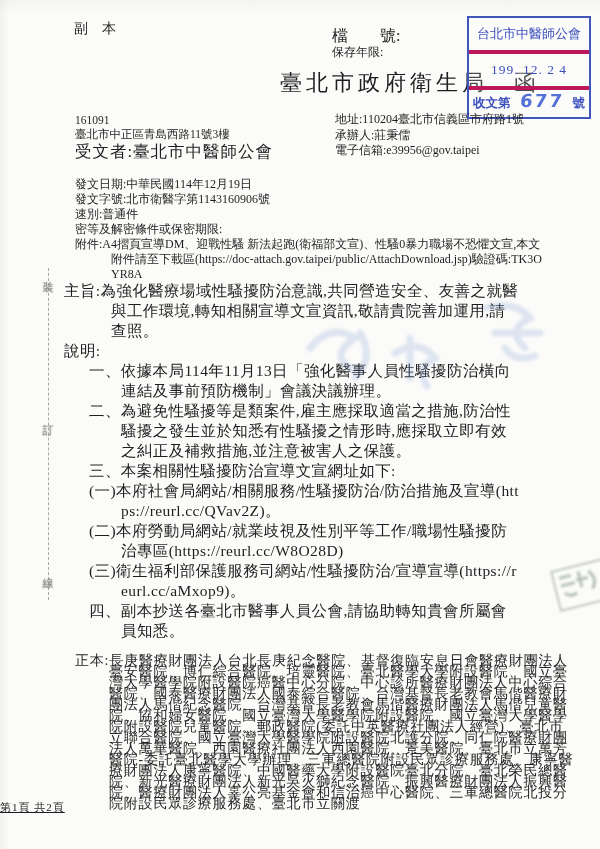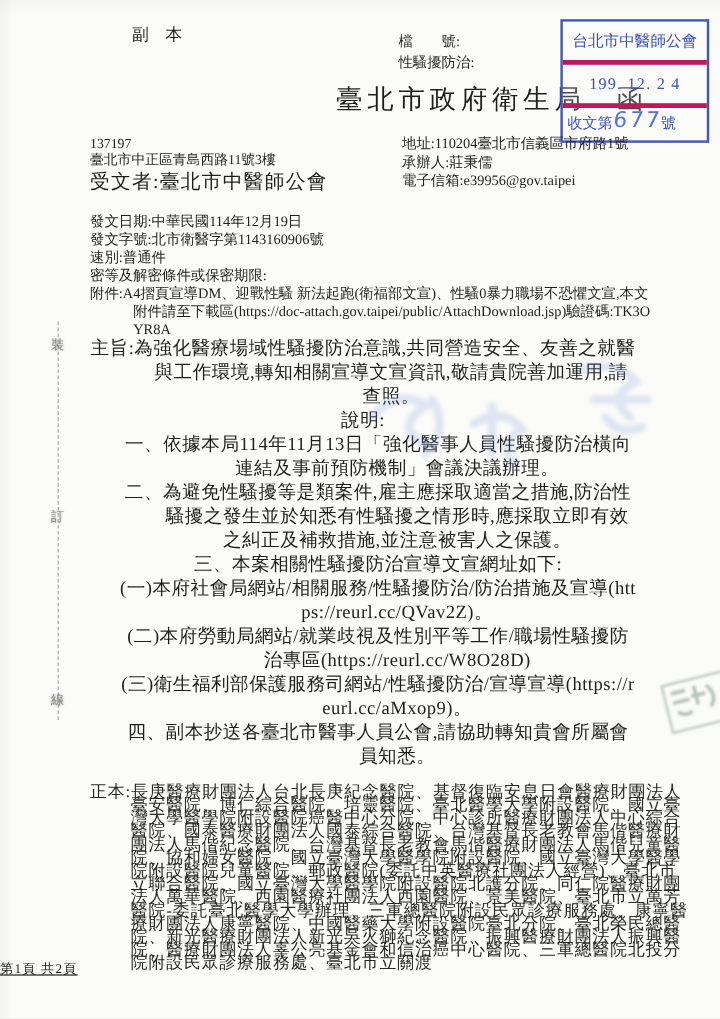--- a/index.html
+++ b/index.html
@@ -5,44 +5,44 @@
   html,body{margin:0;padding:0;background:#e8e8e6;}
   .page{
     position:relative;width:600px;height:849px;margin:0 auto;
     background:#fbfbf9;overflow:hidden;color:#1e1e1e;
     font-family:"Liberation Serif","DejaVu Serif",serif;
   }
   .page::before{content:"";position:absolute;inset:0;pointer-events:none;
     background:linear-gradient(90deg,rgba(0,0,0,.035) 0,transparent 10px),
                linear-gradient(180deg,rgba(0,0,0,.03) 0,transparent 12px);}
   
-  .copy-label{position:absolute;left:74px;top:20px;font-size:14px;letter-spacing:14px;margin-left:36px;}
-  .file-no{position:absolute;left:332px;top:26px;font-size:12px;}
+  .copy-label{position:absolute;left:74px;top:20px;font-size:14px;letter-spacing:14px;}
+  .file-no{position:absolute;left:332px;top:26px;font-size:16px;}
   .retention{position:absolute;left:332px;top:44px;font-size:12px;}
   .doc-title{position:absolute;left:0;right:60px;top:68px;margin:0;text-align:right;
     font-size:22px;font-weight:normal;letter-spacing:4px;}
   
   .stamp{position:absolute;left:467px;top:16px;width:120px;border:2px solid #4156bd;
     color:#3c50bb;text-align:center;background:rgba(255,255,255,.2);}
   .stamp .row{border-bottom:4px solid #be185d;padding:8px 2px;font-size:13px;line-height:16px;white-space:nowrap;}
   .stamp .row:last-child{border-bottom:none;}
   .stamp .date{letter-spacing:1px;font-size:13.5px;}
-  .stamp .num-row{display:flex;align-items:center;justify-content:flex-start;padding:2px 4px 3px;height:22px;font-size:12.5px;}
+  .stamp .num-row{display:flex;align-items:center;justify-content:space-between;padding:2px 4px 3px;height:22px;font-size:12.5px;font-weight:bold;}
   .stamp .hand{font-size:18px;color:#5571d6;transform:skewX(-6deg) translateY(-2px);letter-spacing:2px;
     font-family:"DejaVu Sans",sans-serif;}
   
   .recipient{position:absolute;left:75px;top:113px;font-size:11.5px;line-height:14px;}
   .recv-line{margin-top:4px;font-size:16.5px;letter-spacing:1px;}
   .sender{position:absolute;left:335px;top:112px;width:200px;font-size:12px;line-height:15.5px;}
   .hang3s{padding-left:36px;text-indent:-36px;}
   
   .meta{position:absolute;left:75px;top:177px;width:468px;font-size:12px;line-height:15px;}
   .meta .att{padding-left:36px;text-indent:-36px;word-break:break-all;}
   
-  .body{position:absolute;left:75px;top:281px;width:455px;font-size:15.5px;line-height:20px;letter-spacing:.4px;text-align:center;}
+  .body{position:absolute;left:64px;top:281px;width:455px;font-size:15.5px;line-height:20px;letter-spacing:.4px;}
   .subject{padding-left:47px;text-indent:-47px;word-break:break-all;}
   .desc-item{margin-left:25px;padding-left:32px;text-indent:-32px;word-break:break-all;}
   .desc-sub{margin-left:25px;padding-left:32px;text-indent:-32px;word-break:break-all;}
   
   .dist{position:absolute;left:75px;top:655px;width:466px;font-size:14px;line-height:11px;
     letter-spacing:.8px;padding-left:34px;text-indent:-34px;word-break:break-all;color:#262626;}
   .page-footer{position:absolute;left:0;right:0;top:800px;text-align:left;font-size:11px;letter-spacing:1px;text-decoration:underline;}
   
   .fold-line{position:absolute;left:48px;top:268px;height:332px;border-left:1px dashed #a9a9a4;}
   .fold-char{position:absolute;left:40px;width:16px;text-align:center;font-size:11px;color:#8b8b86;
@@ -52,35 +52,35 @@
   .smudge-big{position:absolute;left:290px;top:293px;width:280px;height:105px;pointer-events:none;}
   .smudge-side{position:absolute;left:548px;top:552px;width:60px;height:72px;pointer-events:none;}
 </style>
 </head>
 <body>
 
 <div class="page">
 
   <div class="copy-label">副本</div>
   <div class="file-no">檔　　號:</div>
-  <div class="retention">性騷擾防治:</div>
+  <div class="retention">保存年限:</div>
   <h1 class="doc-title">臺北市政府衛生局　函</h1>
 
   <div class="stamp">
     <div class="row">台北市中醫師公會</div>
     <div class="row date">199. 12. 2 4</div>
     <div class="row num-row">
       <span>收文第</span>
       <span class="hand">677</span>
       <span>號</span>
     </div>
   </div>
 
   <div class="recipient">
-    <div>137197</div>
+    <div>161091</div>
     <div>臺北市中正區青島西路11號3樓</div>
     <div class="recv-line"><span>受文者:</span><span>臺北市中醫師公會</span></div>
   </div>
 
   <div class="sender">
     <div class="hang3s">地址:110204臺北市信義區市府路1號</div>
     <div>承辦人:莊秉儒</div>
     <div>電子信箱:e39956@gov.taipei</div>
   </div>
 

